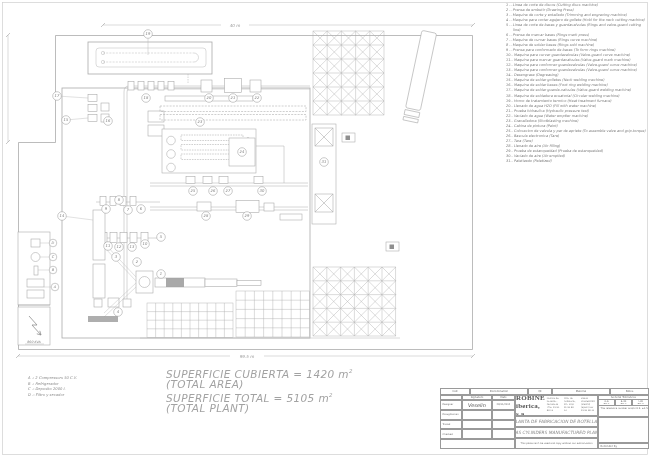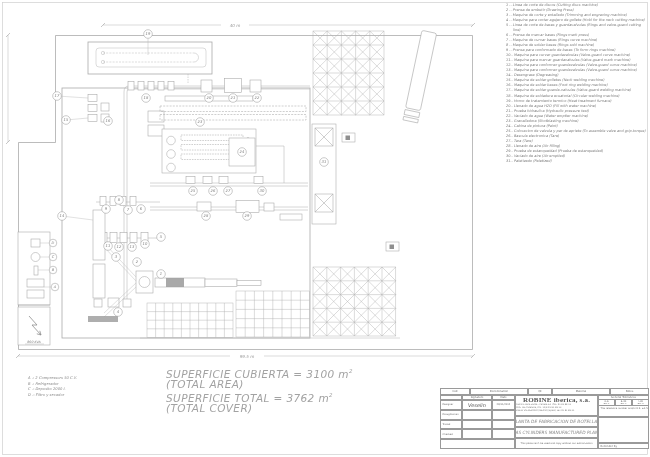--- a/index.html
+++ b/index.html
@@ -543,43 +543,43 @@
       <div class="li">25.- Colocacion de valvula y par de apriete (To assemble valve and grip-torque)</div>
       <div class="li">26.- Bascula electronica (Tare)</div>
       <div class="li">27.- Tara (Tare)</div>
       <div class="li">28.- Llenado de aire (Air filling)</div>
       <div class="li">29.- Prueba de estanqueidad (Prueba de estanqueidad)</div>
       <div class="li">30.- Vaciado de aire (Air emptied)</div>
       <div class="li">31.- Paletizado (Paletized)</div>
     </div>
 
   <div class="areas">
-    <div><span>SUPERFICIE CUBIERTA = 3100 m</span><sup>2</sup></div>
+    <div><span>SUPERFICIE CUBIERTA = 1420 m</span><sup>2</sup></div>
     <div>(TOTAL AREA)</div>
-    <div><span>SUPERFICIE TOTAL = 3762 m</span><sup>2</sup></div>
-    <div>(TOTAL COVER)</div>
+    <div><span>SUPERFICIE TOTAL = 5105 m</span><sup>2</sup></div>
+    <div>(TOTAL PLANT)</div>
   </div>
 
   <div class="aux" id="aux-list">
       <div>A .- 2 Compressors 50 C.V.</div>
       <div>B .- Refrigerador</div>
       <div>C .- Deposito 2000 l.</div>
       <div>D .- Filtro y secador</div>
     </div>
 
   <div class="tb">
     <div id="rev-row"></div>
 
     <div class="cell t26" style="left:0;top:7px;width:22px;height:5px;"></div>
     <div class="cell t26" style="left:22px;top:7px;width:30px;height:5px;">Signature</div>
     <div class="cell t26" style="left:52px;top:7px;width:23px;height:5px;">Date</div>
     <div id="sign-rows"></div>
     <div class="cell" style="left:0;top:51.2px;width:75px;height:9.8px;"></div>
 
-    <div class="cell" style="left:75px;top:7px;width:83px;height:21px;flex-direction:column;justify-content:flex-start;">
+    <div class="cell" style="left:75px;top:7px;width:83px;height:21px;flex-direction:row;justify-content:flex-start;">
       <div class="company">ROBINE iberica, s.a.</div>
       <div class="addr">Camino de la Zarza - Parcela 44   Tfno. 91 81 88 13</div>
       <div class="addr">Ctra. de Andalucia, Km. 19,8            91 81 88 13</div>
       <div class="addr">28342 VALDEMORO (Madrid) (Spain)  Fax 91 81 88 21</div>
     </div>
     <div class="cell" style="left:75px;top:28px;width:83px;height:11px;">
       <span class="title-line">PLANTA DE FABRICACION DE BOTELLAS</span>
     </div>
     <div class="cell" style="left:75px;top:39px;width:83px;height:11px;">
       <span class="title-line">GAS CYLINDERS MANUFACTURED PLANT</span>

